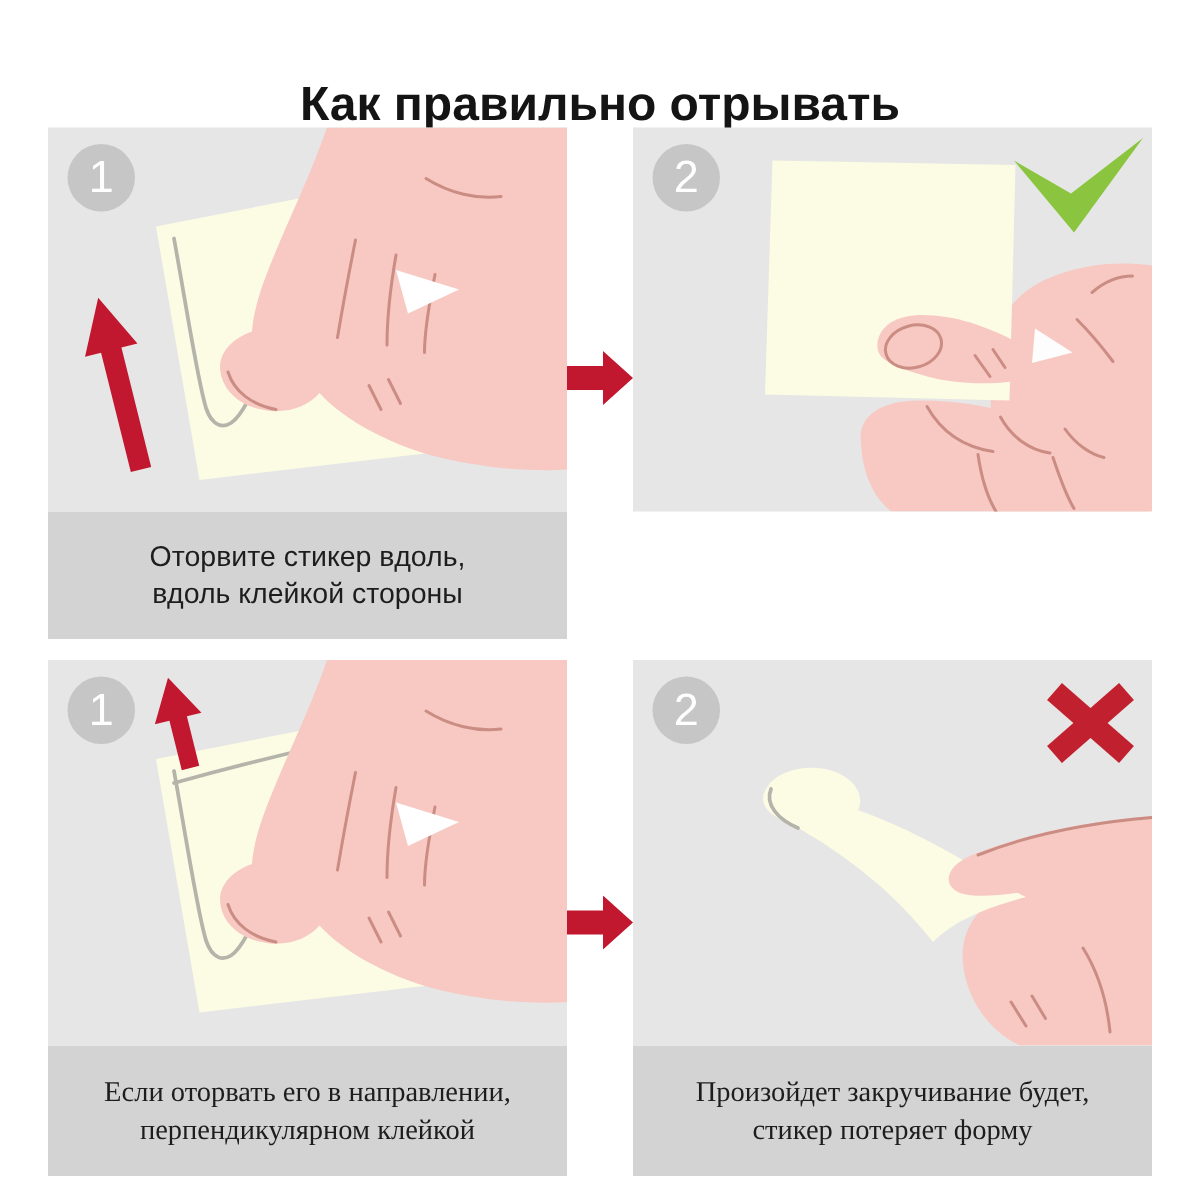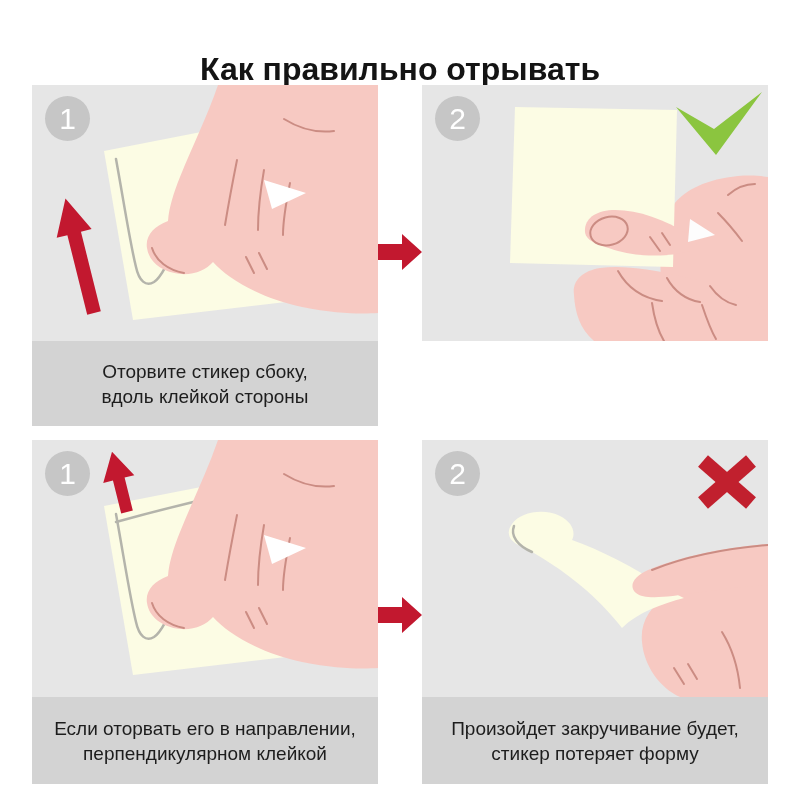--- a/index.html
+++ b/index.html
@@ -32,21 +32,21 @@
     position:absolute;left:13px;top:11px;width:45px;height:45px;border-radius:50%;
     background:var(--badge);color:#ffffff;font-size:30px;font-weight:400;
     display:flex;align-items:center;justify-content:center;z-index:3;
   }
   .caption{
     background:var(--cap);width:346px;text-align:center;
     font-size:19px;line-height:25px;color:#1d1d1d;
     display:flex;flex-direction:column;justify-content:center;
   }
   .caption.h1{height:85px;}
-  .caption.h2{height:87px;}
+  .caption.h2{height:87px;font-family:Liberation Serif, serif;}
   #panel1{left:32px;top:85px;}
   #panel2{left:422px;top:85px;}
   #panel3{left:32px;top:440px;}
   #panel4{left:422px;top:440px;}
   .gap-arrow{position:absolute;width:44px;height:36px;}
   #gapArrowTop{left:378px;top:234px;}
   #gapArrowBottom{left:378px;top:597px;}
   .note{fill:var(--note);}
   .hand{fill:var(--hand);}
   .crease{fill:none;stroke:var(--handline);stroke-width:2;stroke-linecap:round;}
@@ -81,21 +81,21 @@
         <path class="crease" d="M214,172 L222,188"></path>
         <path class="crease" d="M227,168 L235,184"></path>
         <path class="crease" d="M252,34 C268,44 286,48 302,46"></path>
         <path class="crease" d="M120,163 C124,176 136,185 152,188"></path>
       </g>
       <polygon points="232,95 274,108 240,124" fill="#ffffff"></polygon>
       <polygon class="red" points="-7,0 -7,-82 -18,-82 0,-118 18,-82 7,-82 7,0" transform="translate(62,228) rotate(-14)"></polygon>
     </svg>
   </div>
   <div class="caption h1">
-    <div>Оторвите стикер сбоку,</div>
+    <div>Оторвите стикер вдоль,</div>
     <div>вдоль клейкой стороны</div>
   </div>
 </div>
 
 <div class="panel" id="panel2">
   <div class="illus">
     <div class="badge">
       <span>2</span>
     </div>
     <svg width="346" height="256" viewBox="0 0 346 256">

